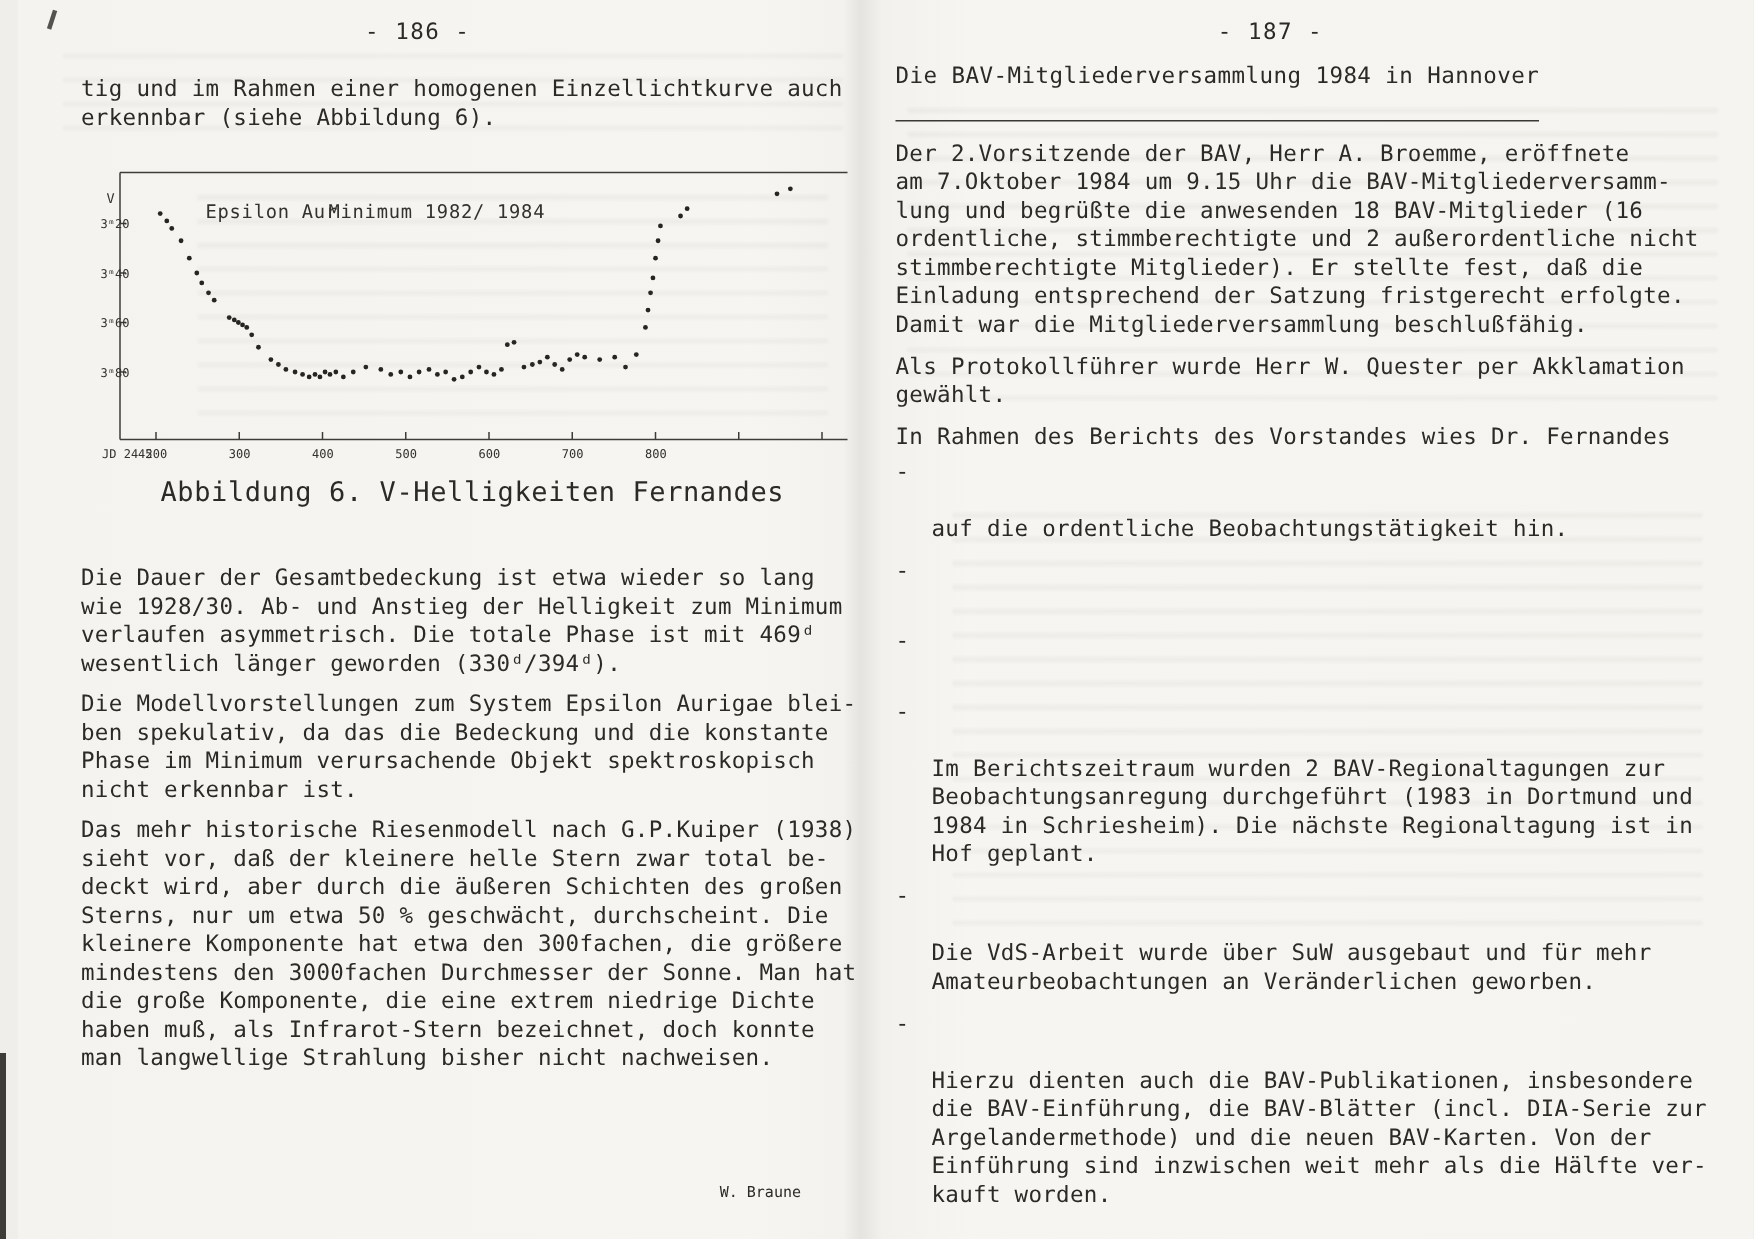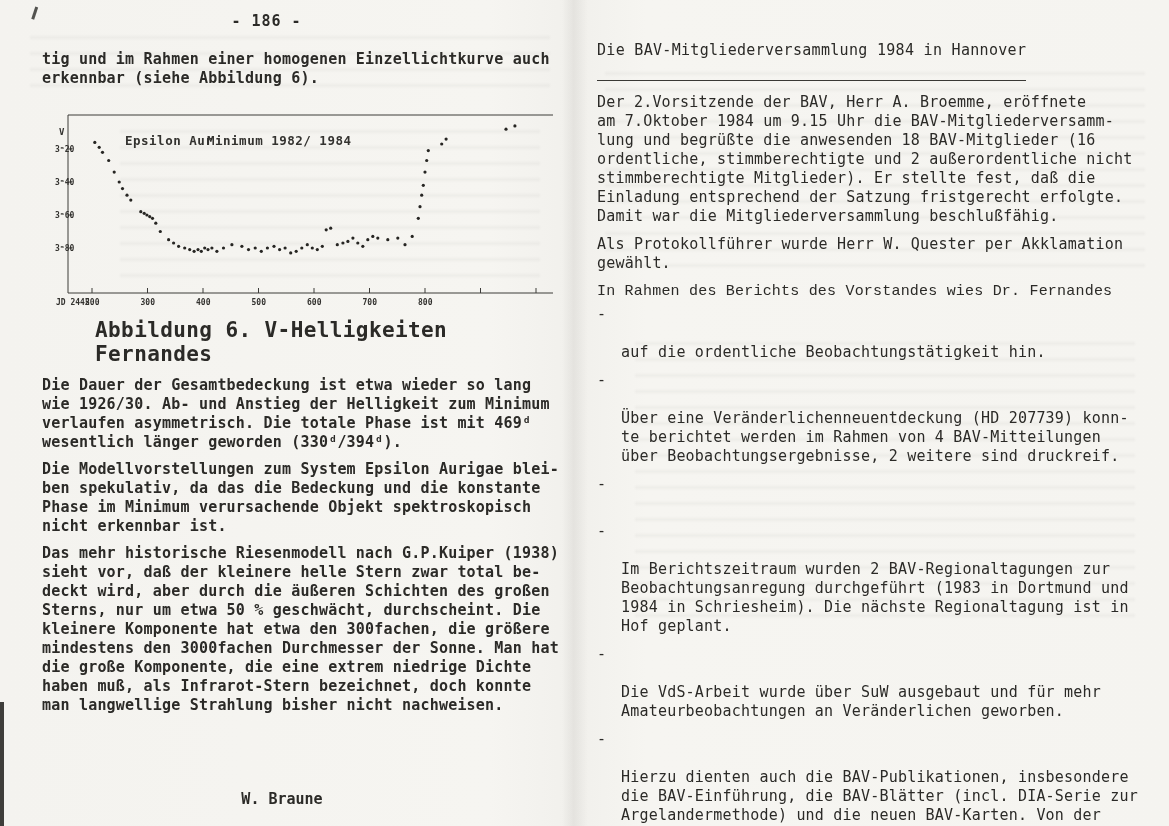--- a/index.html
+++ b/index.html
@@ -3,42 +3,42 @@
 <meta charset="utf-8">
 <style>
   html,body{margin:0;padding:0;}
   body{
     width:1169px;height:826px;position:relative;overflow:hidden;
     background:#efeeea;
     font-family:"DejaVu Sans Mono", monospace;
     color:#2b2a27;
   }
   .page{position:absolute;top:0;height:826px;}
-  #page-left{left:0;width:575px;background:linear-gradient(90deg,#f4f3ef 0%,#f6f5f1 85%,#f1f0ec 100%);font-weight:bold;}
+  #page-left{left:12px;width:575px;background:linear-gradient(90deg,#f4f3ef 0%,#f6f5f1 85%,#f1f0ec 100%);}
   #page-right{left:575px;width:594px;background:linear-gradient(90deg,#f1f0ec 0%,#f6f5f1 12%,#f5f4f0 100%);}
   .gutter{position:absolute;top:0;left:562px;width:26px;height:826px;
     background:linear-gradient(90deg,rgba(0,0,0,0) 0%,rgba(60,55,50,0.07) 45%,rgba(0,0,0,0) 100%);}
   .txt{font-size:15px;line-height:19px;white-space:pre-line;letter-spacing:.2px;}
   .pagenum{position:absolute;top:12px;left:0;width:533px;text-align:center;font-size:15px;letter-spacing:1px;}
   #page-right .pagenum{left:22px;width:500px;}
 
   
   .l-intro{position:absolute;top:50px;left:42px;width:522px;}
   #lc-wrap{position:absolute;top:106px;left:55px;width:500px;height:205px;}
-  .l-caption{position:absolute;top:318px;left:95px;font-size:21px;letter-spacing:.4px;}
+  .l-caption{position:absolute;top:318px;left:95px;font-size:18px;letter-spacing:.4px;}
   .l-paras{position:absolute;top:376px;left:42px;width:522px;}
   .l-paras .txt{margin:0 0 8px 0;}
-  .l-sign{position:absolute;top:790px;left:42px;width:480px;text-align:center;font-size:15px;}
+  .l-sign{position:absolute;top:790px;left:42px;width:480px;text-align:right;font-size:10px;}
 
   
   .r-col{position:absolute;top:40px;left:22px;width:548px;}
   .r-head{display:inline-block;font-size:15px;letter-spacing:.3px;
     border-bottom:1.5px solid #3a3935;padding-bottom:21px;margin-bottom:12px;}
   .r-col .txt{margin:0 0 9px 0;}
-  .r-intro{margin-bottom:4px !important;font-family:Liberation Mono, monospace;}
+  .r-intro{margin-bottom:4px !important;}
   .bullet{position:relative;padding-left:24px;margin:0 0 9px 0;}
   .bullet .dash{position:absolute;left:0;top:0;}
 
   
   #lc-svg text{font-family:"DejaVu Sans Mono",monospace;fill:#33322f;}
   .lc-title{font-size:12.5px;letter-spacing:.5px;}
   .lc-tick{font-size:8px;}
   .lc-ylab{font-size:9px;}
   #lc-svg line{stroke:#3d3c39;stroke-width:1;}
   #lc-svg circle{fill:#262522;}
@@ -169,21 +169,21 @@
           <circle cx="451.0" cy="23.2" r="1.6"></circle>
           <circle cx="459.9" cy="19.9" r="1.6"></circle>
         </g>
     </svg>
   </div>
 
   <div class="l-caption">Abbildung 6. V-Helligkeiten Fernandes</div>
 
   <div class="l-paras">
     <div class="txt">Die Dauer der Gesamtbedeckung ist etwa wieder so lang
-wie 1926/30. Ab- und Anstieg der Helligkeit zum Minimum
+wie 1928/30. Ab- und Anstieg der Helligkeit zum Minimum
 verlaufen asymmetrisch. Die totale Phase ist mit 469ᵈ
 wesentlich länger geworden (330ᵈ/394ᵈ).</div>
     <div class="txt">Die Modellvorstellungen zum System Epsilon Aurigae blei-
 ben spekulativ, da das die Bedeckung und die konstante
 Phase im Minimum verursachende Objekt spektroskopisch
 nicht erkennbar ist.</div>
     <div class="txt">Das mehr historische Riesenmodell nach G.P.Kuiper (1938)
 sieht vor, daß der kleinere helle Stern zwar total be-
 deckt wird, aber durch die äußeren Schichten des großen
 Sterns, nur um etwa 50 % geschwächt, durchscheint. Die
@@ -194,20 +194,21 @@
 man langwellige Strahlung bisher nicht nachweisen.</div>
   </div>
 
   <div class="l-sign">W. Braune</div>
 
   <div class="ghost" style="left:30px;top:30px;width:520px;height:70px;"></div>
   <div class="ghost" style="left:120px;top:130px;width:420px;height:160px;"></div>
 </div>
 
 <div class="page" id="page-right">
+  <div class="pagenum">- 187 -</div>
 
   <div class="r-col">
     <div class="r-head">Die BAV-Mitgliederversammlung 1984 in Hannover</div>
 
     <div class="txt">Der 2.Vorsitzende der BAV, Herr A. Broemme, eröffnete
 am 7.Oktober 1984 um 9.15 Uhr die BAV-Mitgliederversamm-
 lung und begrüßte die anwesenden 18 BAV-Mitglieder (16
 ordentliche, stimmberechtigte und 2 außerordentliche nicht
 stimmberechtigte Mitglieder). Er stellte fest, daß die
 Einladung entsprechend der Satzung fristgerecht erfolgte.
@@ -215,23 +216,20 @@
     <div class="txt">Als Protokollführer wurde Herr W. Quester per Akklamation
 gewählt.</div>
     <div class="txt r-intro">In Rahmen des Berichts des Vorstandes wies Dr. Fernandes</div>
 
     <div class="txt bullet">
       <span class="dash">-</span>
       <span>auf die ordentliche Beobachtungstätigkeit hin.</span>
     </div>
     <div class="txt bullet">
       <span class="dash">-</span>
-      <span>Über eine Veränderlichenneuentdeckung (HD 207739) konn-
-te berichtet werden im Rahmen von 4 BAV-Mitteilungen
-über Beobachtungsergebnisse, 2 weitere sind druckreif.</span>
     </div>
     <div class="txt bullet">
       <span class="dash">-</span>
     </div>
     <div class="txt bullet">
       <span class="dash">-</span>
       <span>Im Berichtszeitraum wurden 2 BAV-Regionaltagungen zur
 Beobachtungsanregung durchgeführt (1983 in Dortmund und
 1984 in Schriesheim). Die nächste Regionaltagung ist in
 Hof geplant.</span>

